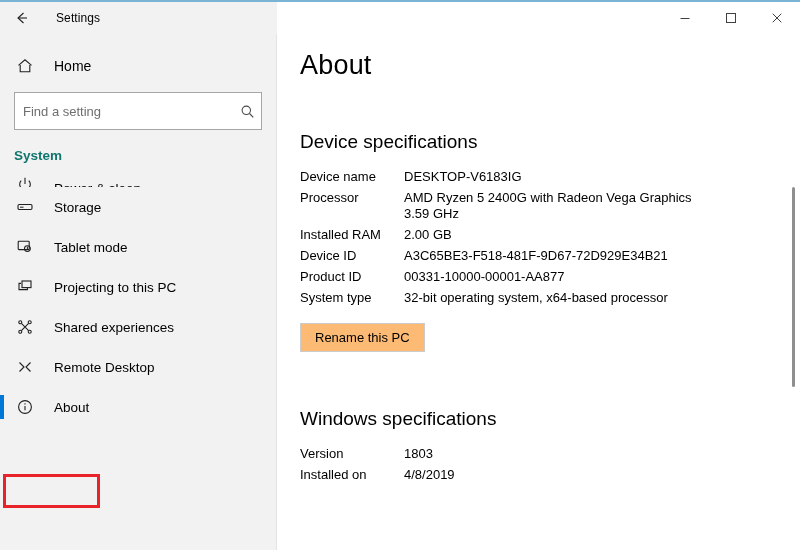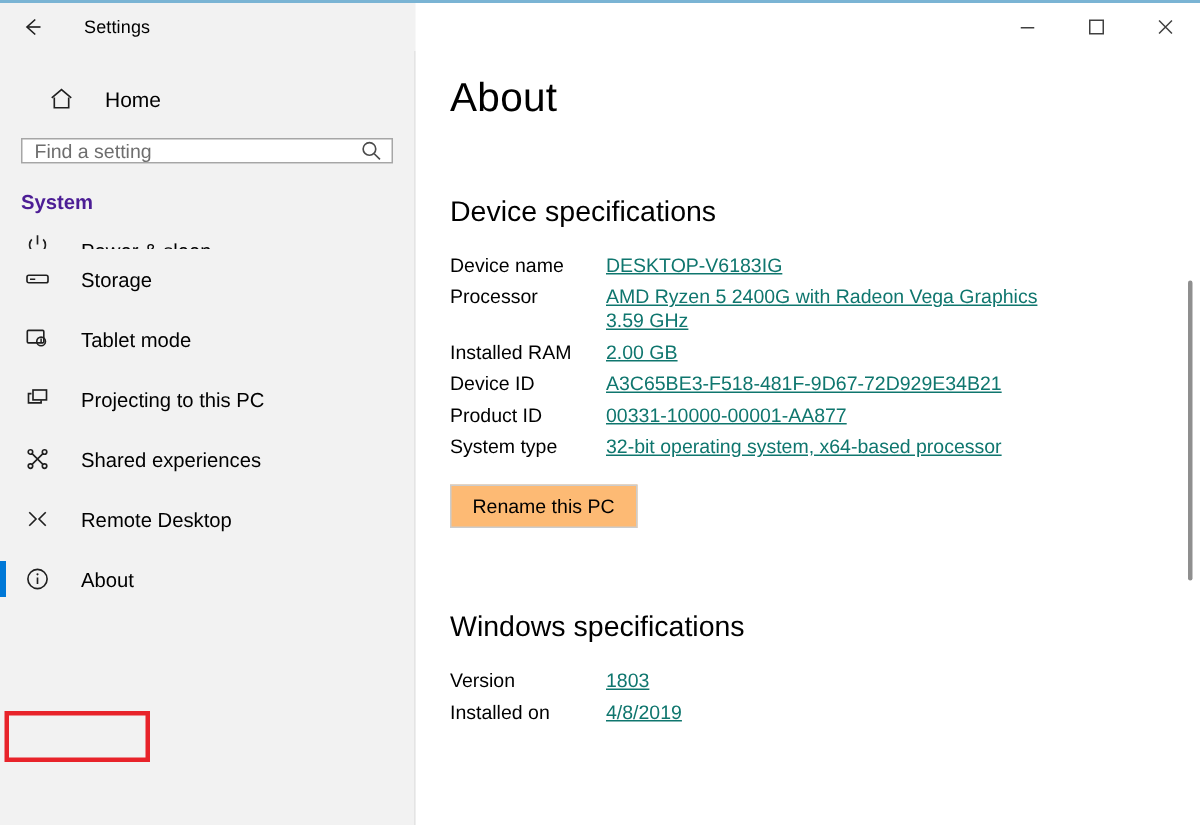--- a/index.html
+++ b/index.html
@@ -78,37 +78,37 @@
     height: 518px;
     background: #f2f2f2;
     border-right: 1px solid #e4e4e4;
     overflow: hidden;
   }
   #home-row {
     display: flex;
     align-items: center;
     height: 40px;
     margin-top: 12px;
-    padding-left: 30px;
+    padding-left: 14px;
     cursor: default;
   }
   #home-row .ico {
     width: 22px; height: 22px;
     display: flex; align-items: center; justify-content: center;
     flex: none;
   }
   #home-label {
     font-size: 14px;
     color: #000;
     margin-left: 18px;
   }
 
   #search-wrap {
     margin: 6px 14px 0 14px;
-    height: 17px;
+    height: 38px;
     background: #ffffff;
     border: 1px solid #a6a6a6;
     display: flex;
     align-items: center;
     position: relative;
   }
   #search-input {
     flex: 1;
     border: 0;
     outline: none;
@@ -122,21 +122,21 @@
   #search-input::placeholder { color: #6e6e6e; opacity: 1; }
   #search-btn {
     width: 28px; height: 28px;
     display: flex; align-items: center; justify-content: center;
     flex: none;
   }
 
   #section-title {
     font-size: 13.5px;
     font-weight: bold;
-    color: #4c1d95;
+    color: #0f766e;
     margin: 18px 0 0 14px;
   }
 
   #navlist {
     position: relative;
     margin-top: 2px;
   }
   .nav-item {
     position: relative;
     display: flex;
@@ -220,22 +220,21 @@
     font-size: 13px;
     line-height: 16px;
   }
   .spec-table td.k {
     color: #000;
     width: 104px;
     padding-right: 6px;
     white-space: nowrap;
   }
   .spec-table td.v {
-    color: #0f766e;
-    text-decoration: underline;
+    color: #000000;
   }
 
   #rename-btn {
     margin: 12px 0 0 22px;
     background: #fdba74;
     border: 1px solid #cccccc;
     color: #000;
     font-family: "Liberation Sans", sans-serif;
     font-size: 13px;
     padding: 6px 14px;

